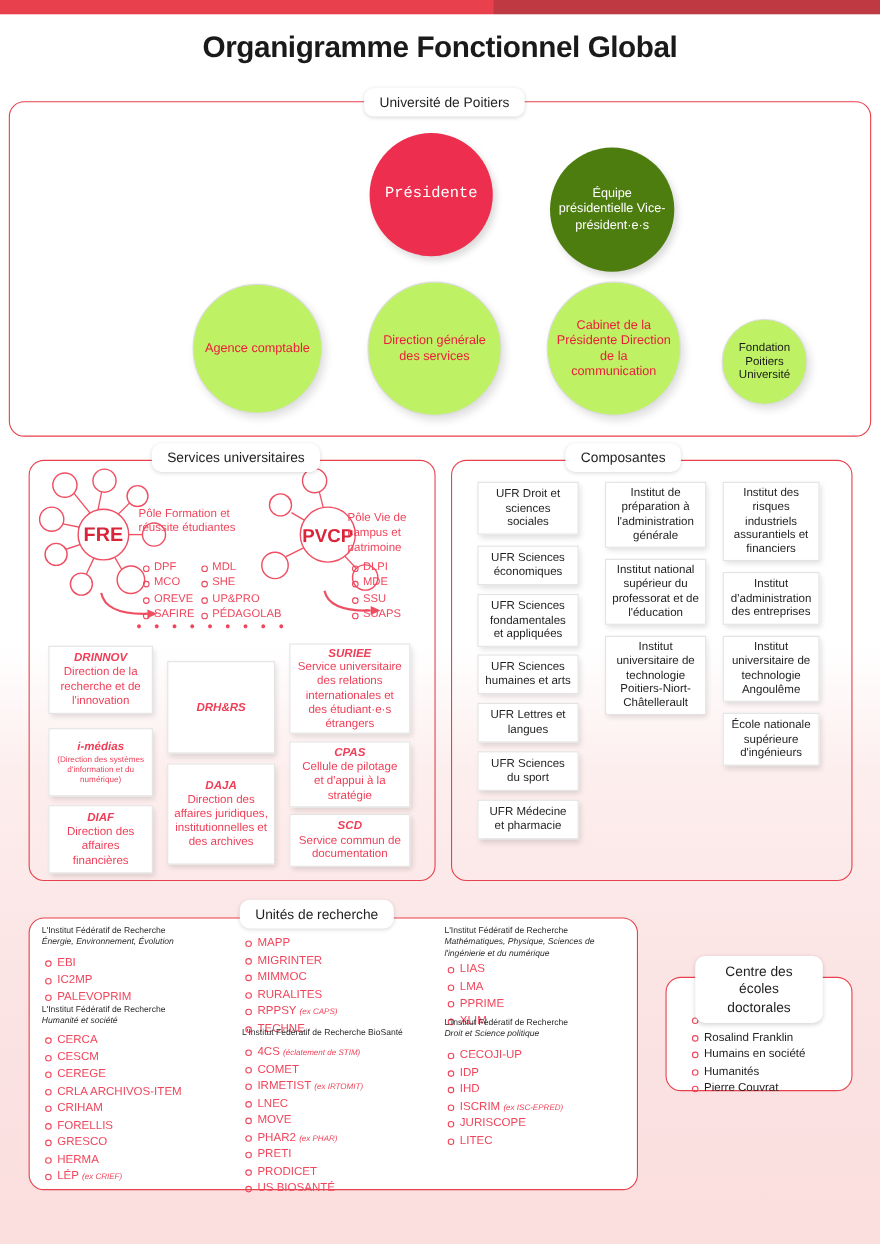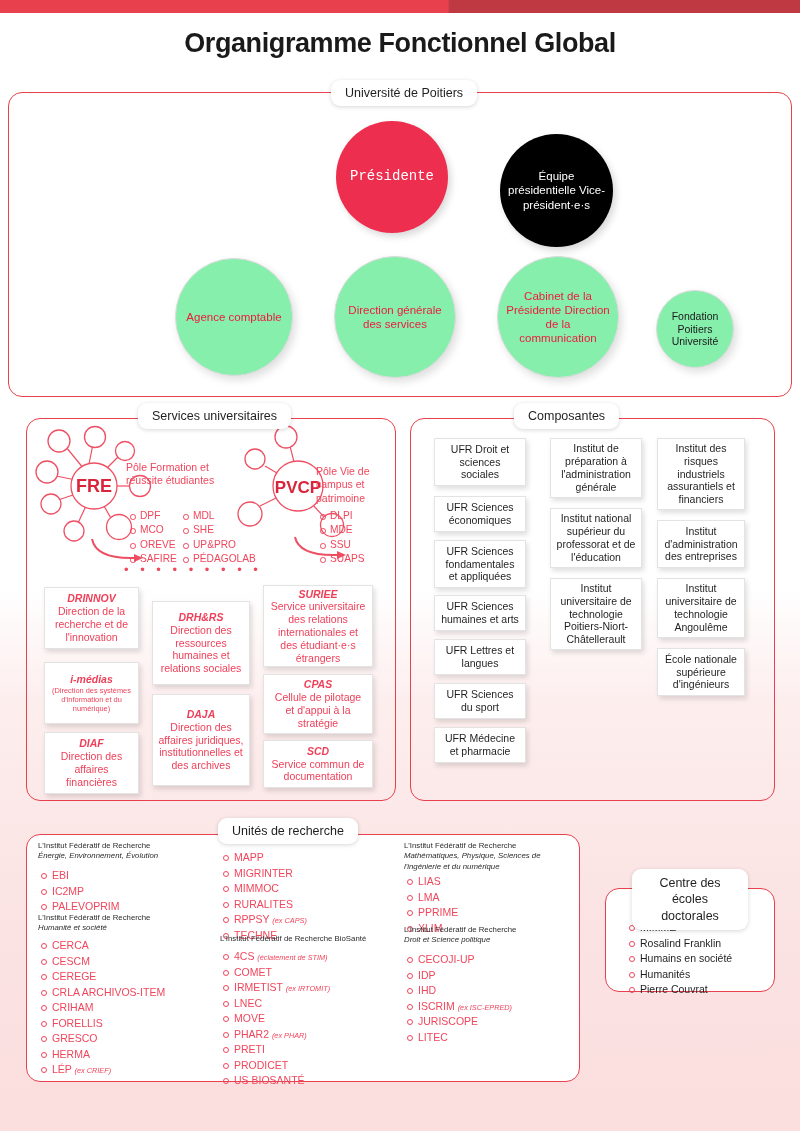--- a/index.html
+++ b/index.html
@@ -53,24 +53,24 @@
   
   .circle {
     position: absolute;
     border-radius: 50%;
     display: flex; align-items: center; justify-content: center;
     text-align: center;
     line-height: 1.22;
   }
   .circle.solid-dark { background: #ed2e4e; color: #ffffff;
     box-shadow: 3px 4px 7px rgba(0,0,0,0.15); }
-  .circle.solid-light { background: #000000; color: #ffffff;
+  .circle.solid-light { background: #4d7c0f; color: #ffffff;
     box-shadow: 3px 4px 7px rgba(0,0,0,0.15); }
   .circle.outline {
-    background: #86efac; border: 1px solid #dcdcdc; color: #ec1c3c;
+    background: #bef264; border: 1px solid #dcdcdc; color: #ec1c3c;
     box-shadow: 3px 4px 8px rgba(0,0,0,0.13);
   }
   .circle.outline.black-text { color: #1a1a1a; }
 
   
   .card {
     position: absolute;
     background: #ffffff;
     border: 0.8px solid #e3e3e3;
     box-shadow: 2px 3px 5px rgba(0,0,0,0.13);
@@ -250,21 +250,20 @@
 <div class="card red" style="left:44px; top:732px; width:95px; height:62px; font-size:10.5px;">
   <span>
     <span class="hd">DIAF</span>
     <span>Direction des affaires financières</span>
   </span>
 </div>
 
 <div class="card red" style="left:152px; top:601px; width:98px; height:84px; font-size:10.5px;">
   <span>
     <span class="hd">DRH&amp;RS</span>
-    <span>Direction des ressources humaines et relations sociales</span>
   </span>
 </div>
 <div class="card red" style="left:152px; top:694px; width:98px; height:92px; font-size:10.5px;">
   <span>
     <span class="hd">DAJA</span>
     <span>Direction des affaires juridiques, institutionnelles et des archives</span>
   </span>
 </div>
 
 <div class="card red" style="left:263px; top:585px; width:110px; height:82px; font-size:10.5px;">

